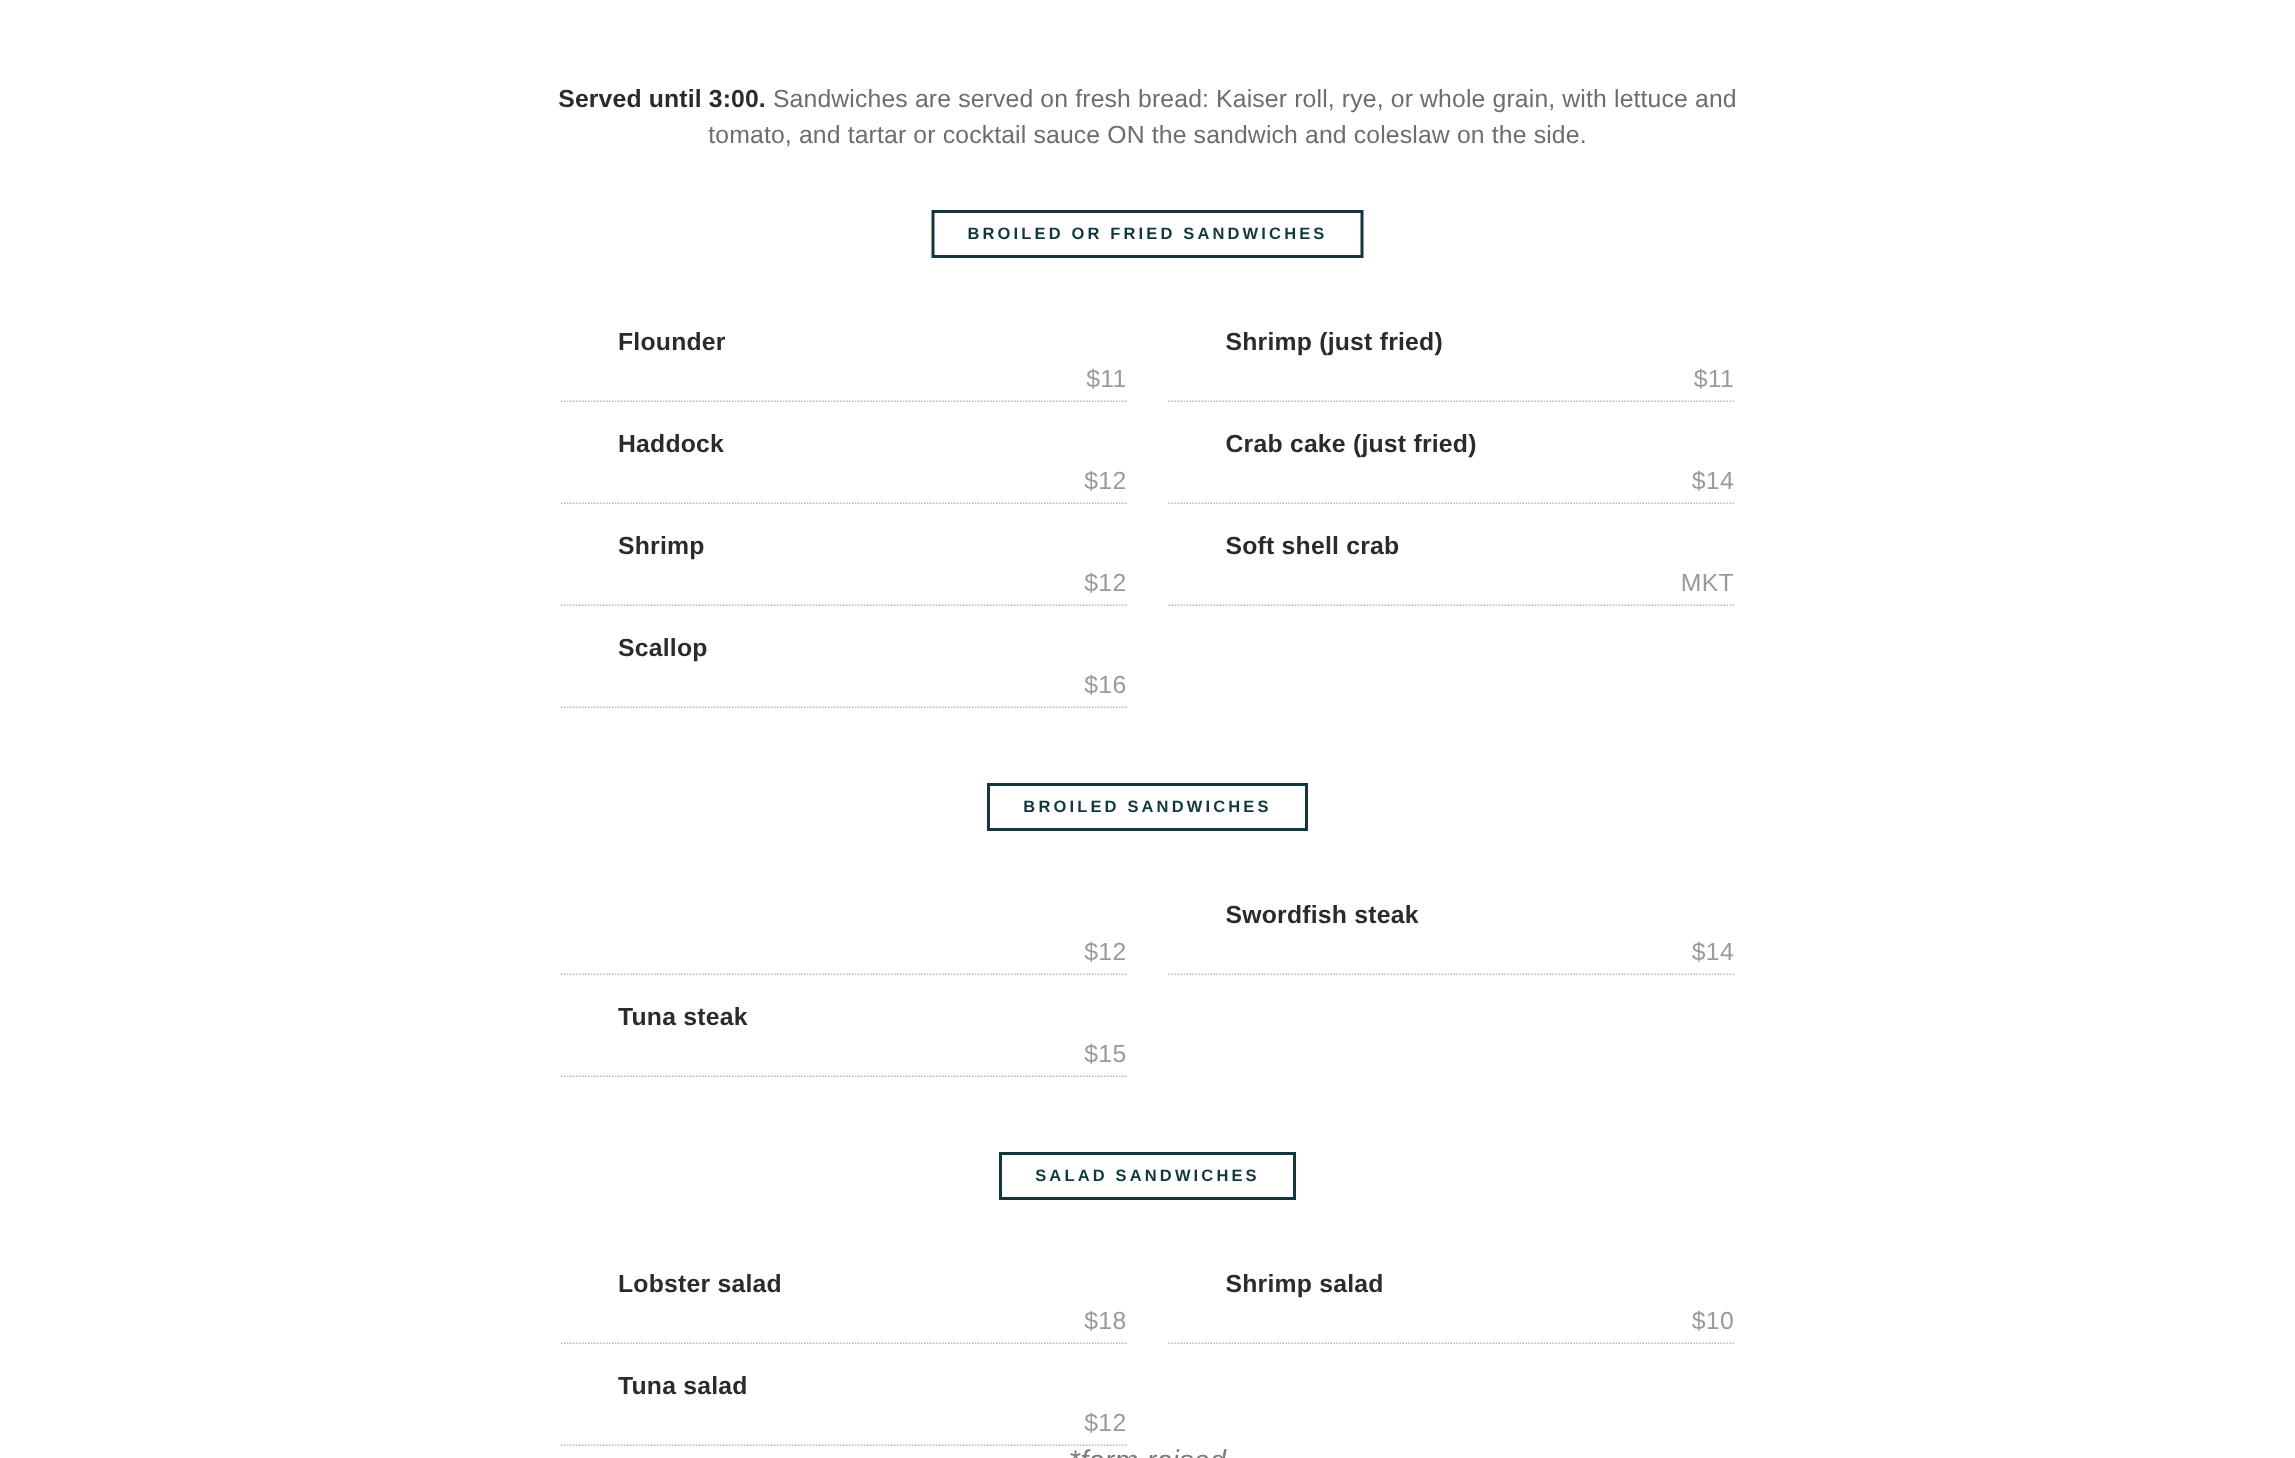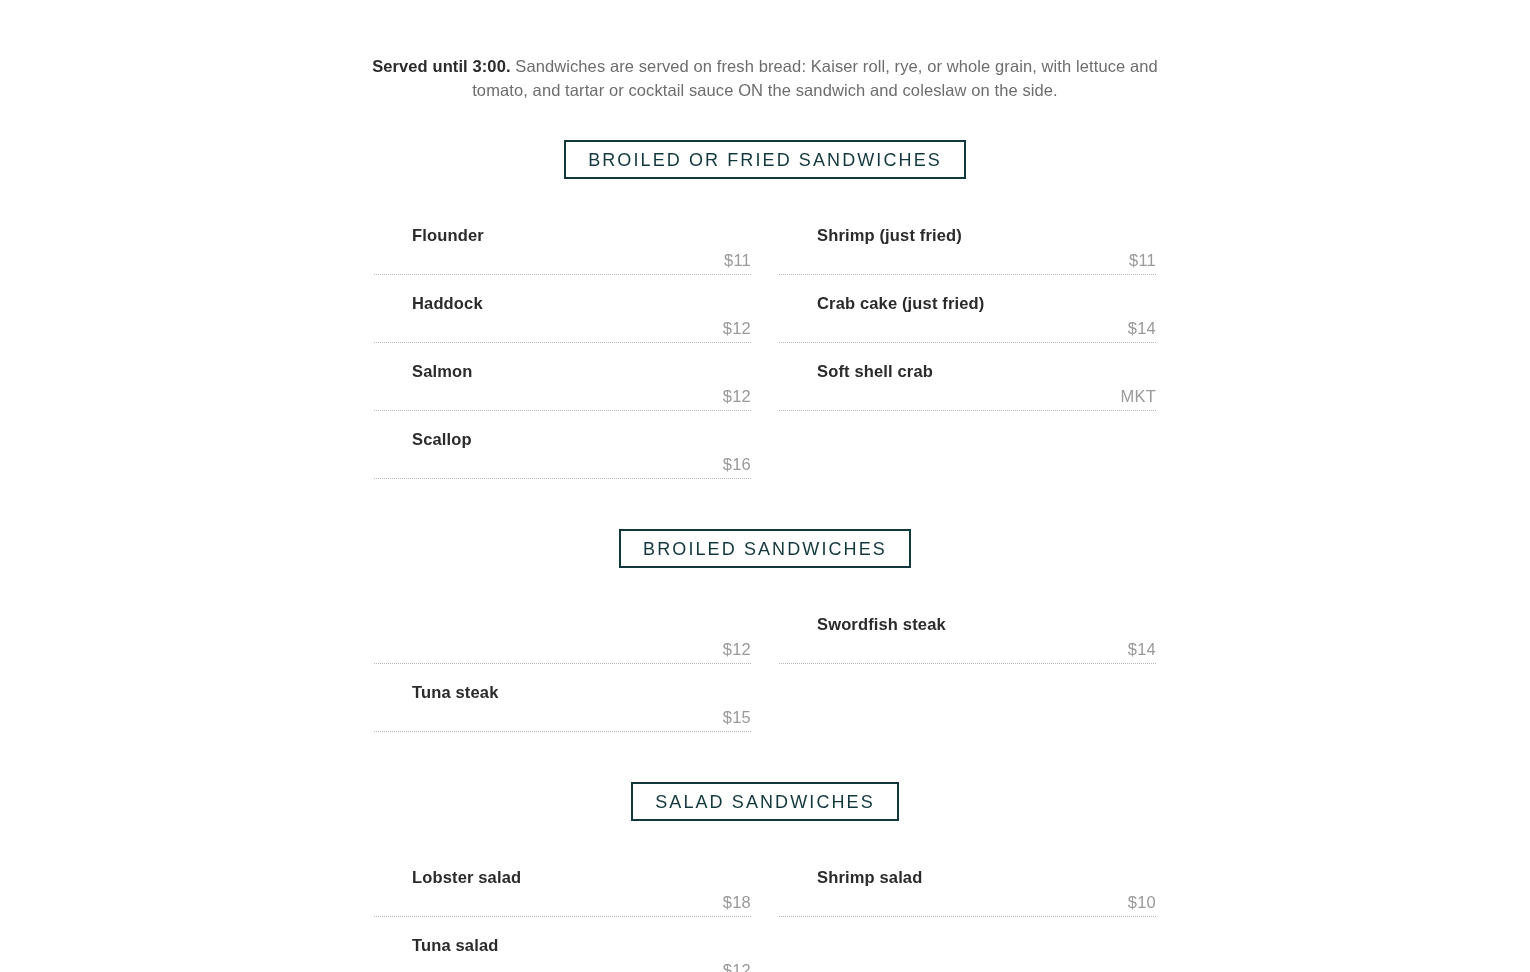--- a/index.html
+++ b/index.html
@@ -36,23 +36,23 @@
   }
 
   
   .section-head {
     display: flex;
     justify-content: center;
   }
   .section-head .chip {
     border: 2px solid #12383d;
     color: #12383d;
-    font-size: 18px;
+    font-size: 11px;
     letter-spacing: 2.1px;
-    font-weight: 400;
+    font-weight: 700;
     padding: 9px 22px 8px 22px;
     text-transform: uppercase;
     line-height: 1;
     white-space: nowrap;
   }
 
   
   .menu-grid {
     width: 782px;
     margin: 0 auto;
@@ -130,21 +130,21 @@
         </div>
         <div class="menu-item">
           <div class="name">Haddock</div>
           <div class="price">$12</div>
         </div>
         <div class="menu-item">
           <div class="name">Crab cake (just fried)</div>
           <div class="price">$14</div>
         </div>
         <div class="menu-item">
-          <div class="name">Salmon</div>
+          <div class="name">Shrimp</div>
           <div class="price">$12</div>
         </div>
         <div class="menu-item">
           <div class="name">Soft shell crab</div>
           <div class="price">MKT</div>
         </div>
         <div class="menu-item">
           <div class="name">Scallop</div>
           <div class="price">$16</div>
         </div>

